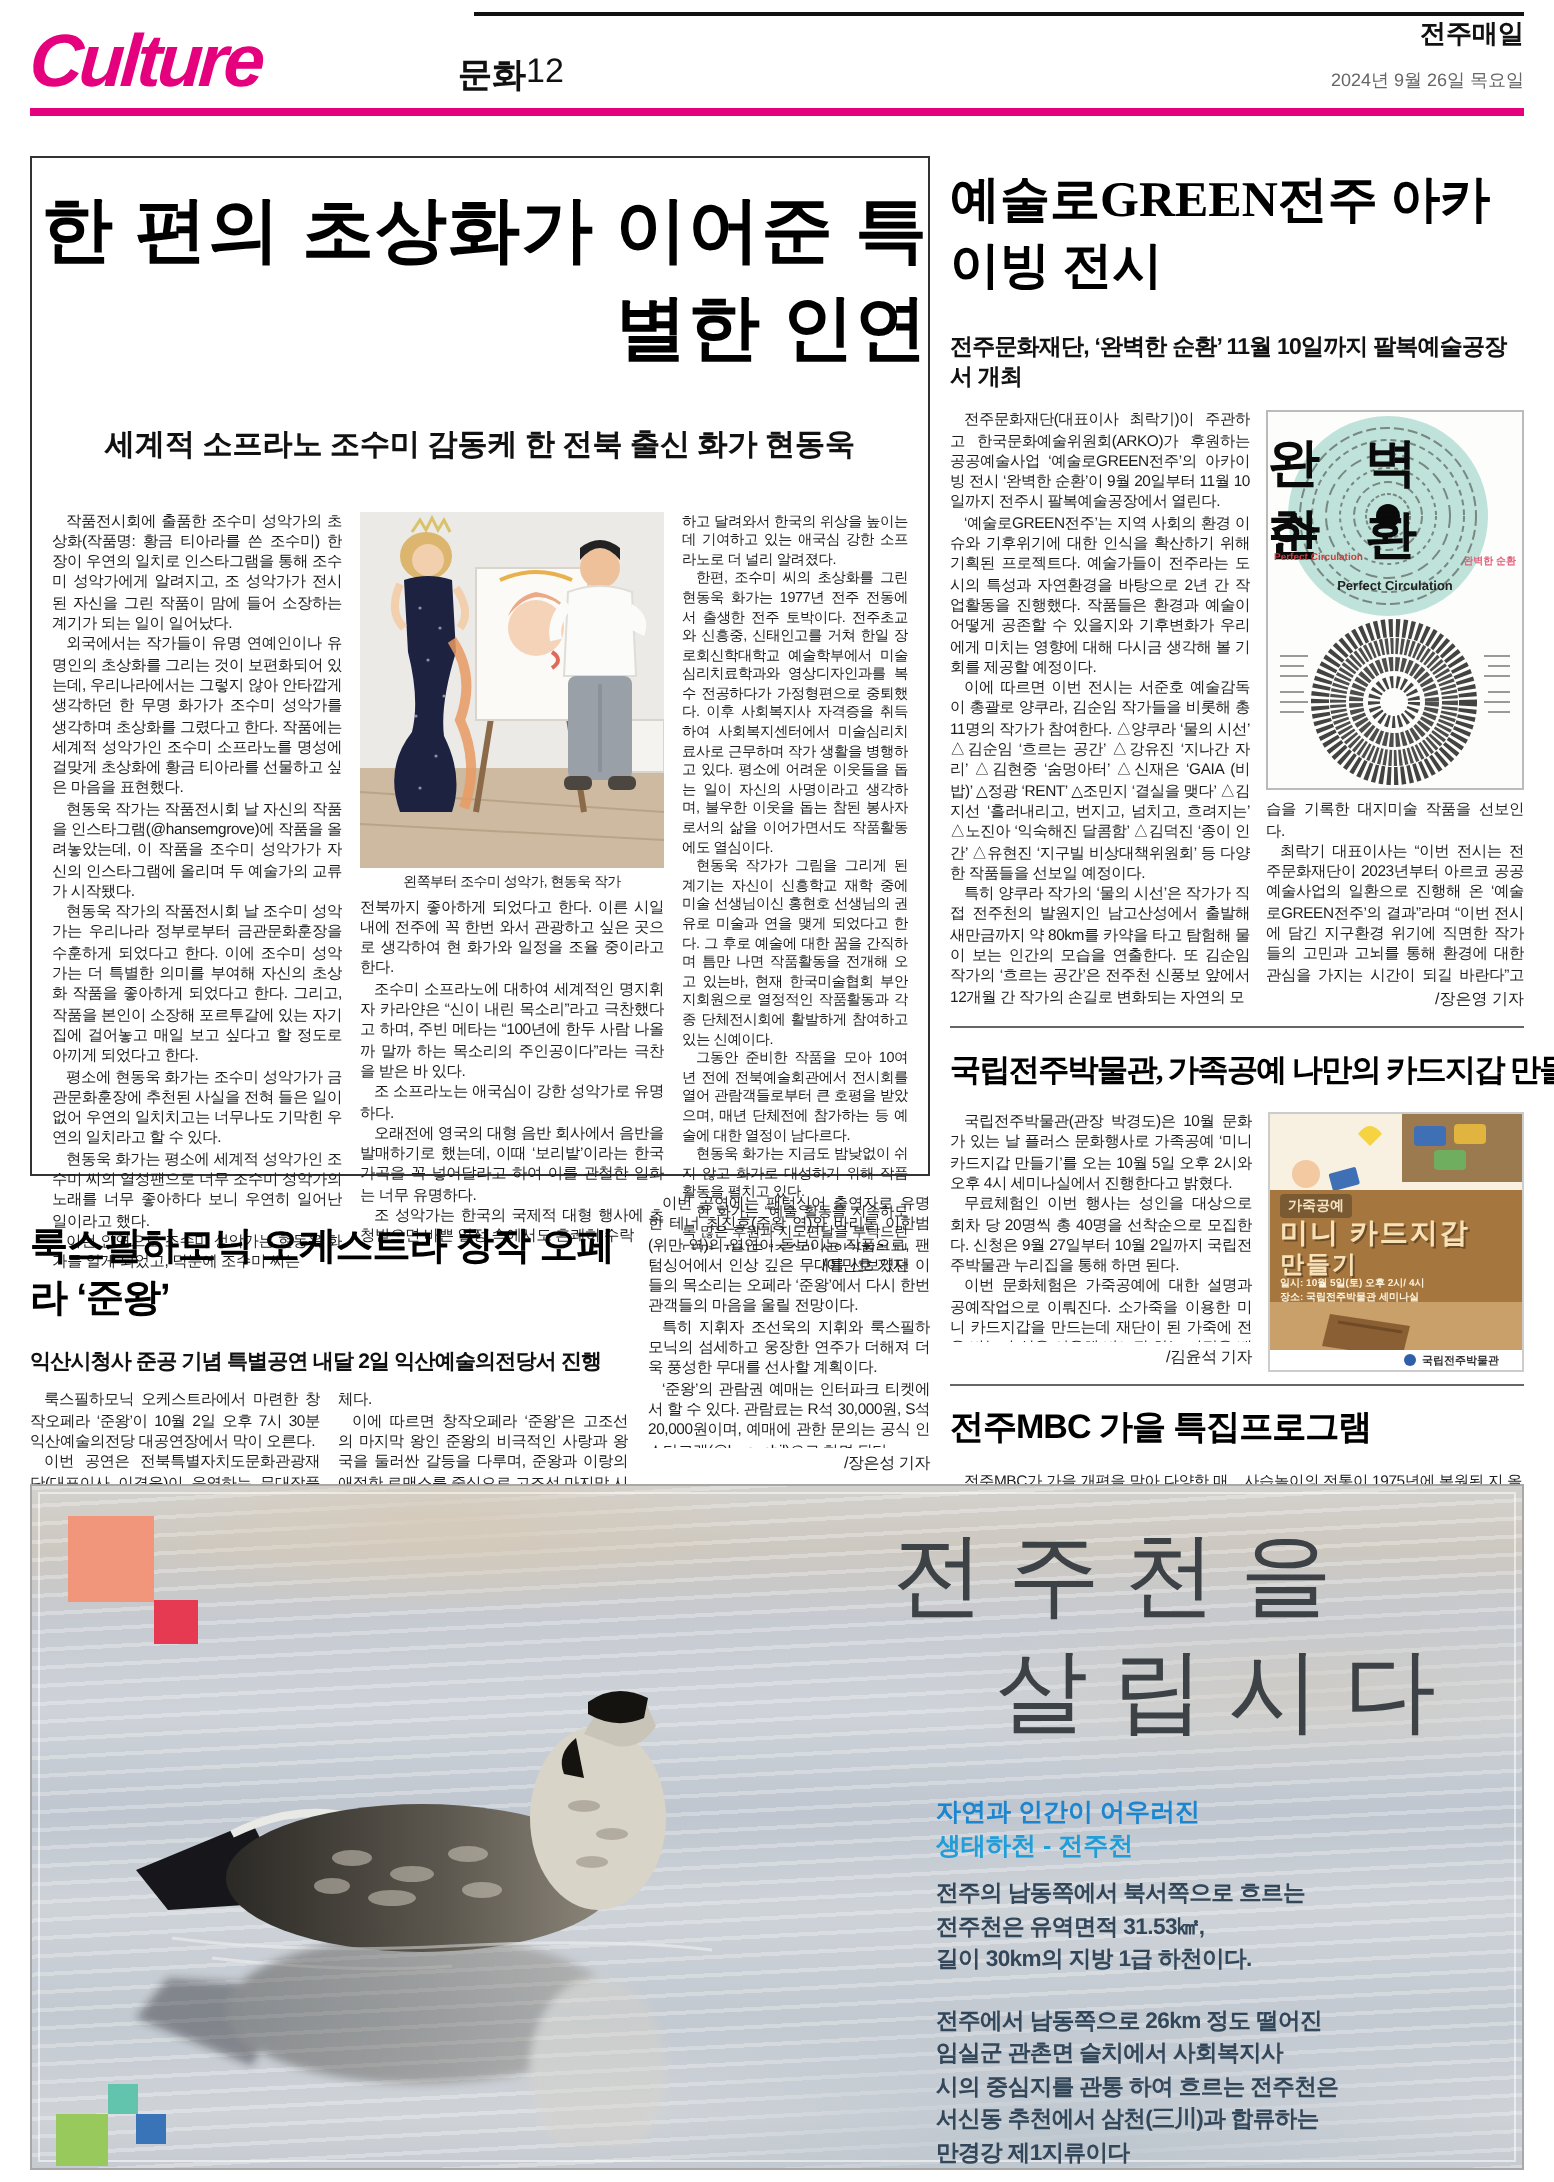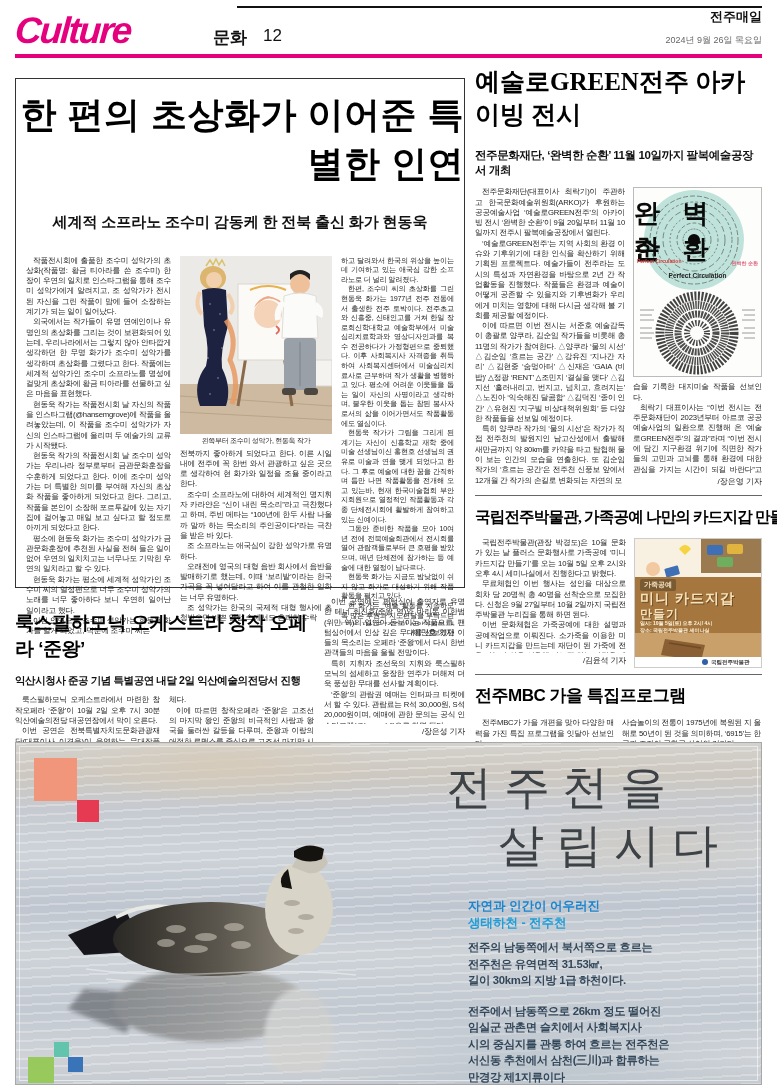--- a/index.html
+++ b/index.html
@@ -3,21 +3,21 @@
 <meta charset="utf-8">
 <style>
   html,body{margin:0;padding:0;background:#fff;}
   .page{position:relative;width:777px;height:1091px;background:#fff;overflow:hidden;
         font-family:"Liberation Sans",sans-serif;color:#1a1a1a;}
   
   .header{position:absolute;left:15px;top:4px;width:747px;height:48px;}
   .topline{position:absolute;left:222px;top:2px;width:525px;height:2px;background:#111;}
   .brand{position:absolute;left:0;top:6px;font-size:37px;font-weight:900;font-style:italic;
          color:#e5007e;letter-spacing:-2px;transform:skewX(-4deg);}
-  .section-label{position:absolute;left:198px;top:22px;font-size:17px;font-weight:900;color:#111;}
+  .section-label{position:absolute;left:214px;top:22px;font-size:17px;font-weight:900;color:#111;}
   .page-no{position:absolute;left:248px;top:22px;font-size:17px;font-weight:400;color:#111;}
   .paper-name{position:absolute;right:0;top:4px;font-size:13px;font-weight:900;color:#111;}
   .pub-date{position:absolute;right:0;top:30px;font-size:9px;color:#666;}
   .magenta-rule{position:absolute;left:15px;top:54px;width:747px;height:4px;background:#e5007e;}
   
   .jtext{font-size:7.7px;line-height:10.3px;text-align:justify;color:#1c1c1c;letter-spacing:-0.2px;}
   .jtext p{margin:0;text-indent:7px;}
   .jtext p.cont{text-indent:0;}
   .byline{text-align:right;font-size:8px;color:#1c1c1c;margin-top:3px;}
   .col{display:flex;flex-direction:column;}
@@ -28,21 +28,21 @@
   .ma-headline{margin-top:12px;text-align:right;font-size:36px;font-weight:900;color:#000;letter-spacing:0.5px;}
   .ma-subhead{text-align:center;font-family:"Liberation Serif",serif;font-weight:700;
               font-size:15px;margin-top:17px;color:#111;}
   .ma-body{display:flex;gap:9px;padding:11px 10px 7px;height:400px;box-sizing:border-box;}
   .ma-col2{width:152px;}
   .ma-col3{width:125px;}
   .photo-fig{margin-bottom:5px;}
   .photo-frame{width:152px;height:178px;overflow:hidden;background:#e9e7e3;}
   .photo-caption{font-size:7px;text-align:center;color:#222;padding:2px 0 3px;letter-spacing:-0.3px;}
   
-  .right-zone{position:absolute;left:475px;top:63px;width:287px;}
+  .right-zone{position:absolute;left:475px;top:81px;width:287px;}
   .rz-divider{border:none;border-top:1px solid #666;margin:8px 0 9px;}
   .green-headline{font-family:"Liberation Serif",serif;font-size:25px;font-weight:800;
                   color:#000;letter-spacing:0px;margin-top:2px;}
   .green-subhead{font-size:11.5px;font-weight:800;margin-top:11px;color:#111;letter-spacing:-0.4px;}
   .green-body{display:flex;gap:8px;margin-top:9px;height:300px;}
   .green-left{width:150px;}
   .green-right{width:129px;display:flex;flex-direction:column;}
   .poster1{position:relative;width:127px;height:188px;border:1px solid #bbb;background:#fdfdfb;
            overflow:hidden;margin-bottom:5px;}
   .poster1 .big-hangul{position:absolute;left:0;width:100%;text-align:left;font-weight:900;

